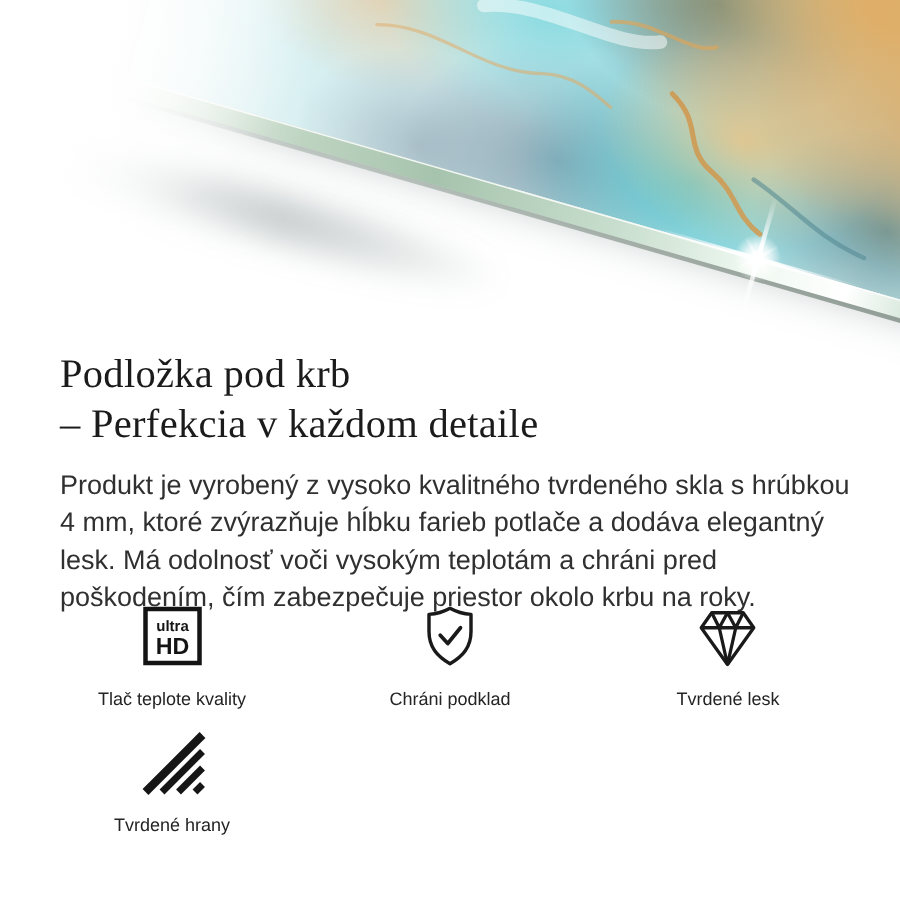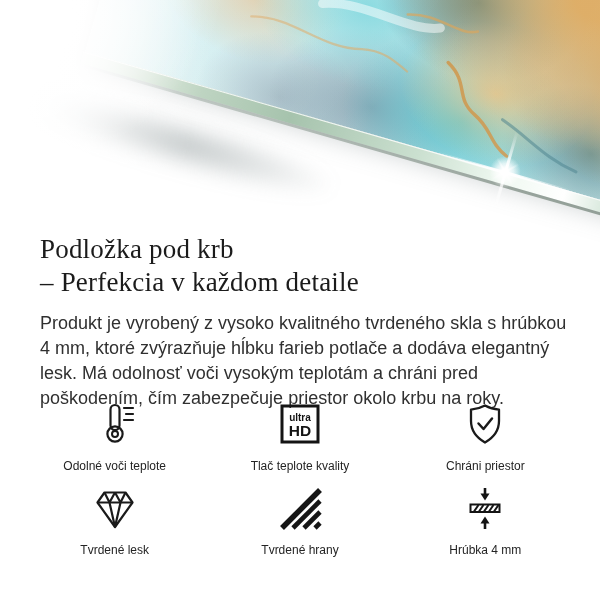--- a/index.html
+++ b/index.html
@@ -103,53 +103,40 @@
 
   <h1 class="title" style="margin:0;">
     <span>Podložka pod krb</span><br>
     <span>– Perfekcia v každom detaile</span>
   </h1>
 
   <p class="description" style="margin:0;">Produkt je vyrobený z vysoko kvalitného tvrdeného skla s hrúbkou 4 mm, ktoré zvýrazňuje hĺbku farieb potlače a dodáva elegantný lesk. Má odolnosť voči vysokým teplotám a chráni pred poškodením, čím zabezpečuje priestor okolo krbu na roky.</p>
 
   <div class="features">
 
-    <div class="feature">
-      <div class="icon-box">
-        <svg width="46" height="46" viewBox="0 0 46 46">
-          <g fill="none" stroke="#1a1a1a" stroke-width="2.2" stroke-linecap="round">
-            <rect x="18.5" y="4" width="9" height="25" rx="4.5"></rect>
-            <circle cx="23" cy="33" r="7.6"></circle>
-            <circle cx="23" cy="33" r="3" stroke-width="2"></circle>
-            <path d="M32 7h9M34 13h7M32 19h9"></path>
-          </g>
-        </svg>
-      </div>
-      <div class="feature-label">Odolné voči teplote</div>
-    </div>
 
     <div class="feature">
       <div class="icon-box">
         <svg width="46" height="46" viewBox="0 0 46 46">
           <rect x="5" y="5" width="36" height="36" fill="none" stroke="#141414" stroke-width="3"></rect>
           <text x="23" y="19.5" font-size="10" font-weight="bold" text-anchor="middle" fill="#141414">ultra</text>
           <text x="23" y="35" font-size="15.5" font-weight="bold" text-anchor="middle" fill="#141414">HD</text>
         </svg>
       </div>
       <div class="feature-label">Tlač teplote kvality</div>
     </div>
 
     <div class="feature">
       <div class="icon-box">
         <svg width="46" height="46" viewBox="0 0 46 46">
           <path d="M23 4.5 C27.5 7 32.5 8.3 37 8.6 L37 20 C37 30.5 31.5 36.6 23 41.5 C14.5 36.6 9 30.5 9 20 L9 8.6 C13.5 8.3 18.5 7 23 4.5 Z" fill="none" stroke="#1a1a1a" stroke-width="2.3" stroke-linejoin="round"></path>
           <path d="M16.5 22.5 L21.5 28 L30 17.5" fill="none" stroke="#1a1a1a" stroke-width="2.5" stroke-linecap="round" stroke-linejoin="round"></path>
         </svg>
       </div>
-      <div class="feature-label">Chráni priestor</div>
+      <div class="feature-label">Chráni podklad</div>
     </div>
 
     <div class="feature">
       <div class="icon-box">
         <svg width="46" height="46" viewBox="0 0 46 46">
           <g fill="none" stroke="#1a1a1a" stroke-width="2.2" stroke-linejoin="round">
             <path d="M12.5 7.5 L33.5 7.5 L40.5 17.5 L23 42 L5.5 17.5 Z"></path>
             <path d="M5.5 17.5 H40.5"></path>
             <path d="M12.5 7.5 L17.5 17.5 L23 42 M23 7.5 L17.5 17.5 M23 7.5 L28.5 17.5 L23 42 M33.5 7.5 L28.5 17.5"></path>
           </g>
@@ -165,28 +152,15 @@
             <path d="M5 43 L43 5" stroke-width="5.5"></path>
             <path d="M16 43 L43 16" stroke-width="4.6"></path>
             <path d="M27 43 L43 27" stroke-width="4.6"></path>
             <path d="M38 43 L43 38" stroke-width="4.6"></path>
           </g>
         </svg>
       </div>
       <div class="feature-label">Tvrdené hrany</div>
     </div>
 
-    <div class="feature">
-      <div class="icon-box">
-        <svg width="46" height="46" viewBox="0 0 46 46">
-          <rect x="8.5" y="19.5" width="29" height="7.5" fill="none" stroke="#141414" stroke-width="2"></rect>
-          <path d="M12 26.5 L16.5 20 M17 26.5 L21.5 20 M22 26.5 L26.5 20 M27 26.5 L31.5 20 M32 26.5 L36.5 20" stroke="#141414" stroke-width="2" fill="none"></path>
-          <path d="M23 3 V9" stroke="#141414" stroke-width="2.6"></path>
-          <polygon points="18.5,8.5 27.5,8.5 23,15.5" fill="#141414"></polygon>
-          <path d="M23 44 V38" stroke="#141414" stroke-width="2.6"></path>
-          <polygon points="18.5,38.5 27.5,38.5 23,31.5" fill="#141414"></polygon>
-        </svg>
-      </div>
-      <div class="feature-label">Hrúbka 4 mm</div>
-    </div>
 
   </div>
 </div>
 
 </body></html>

